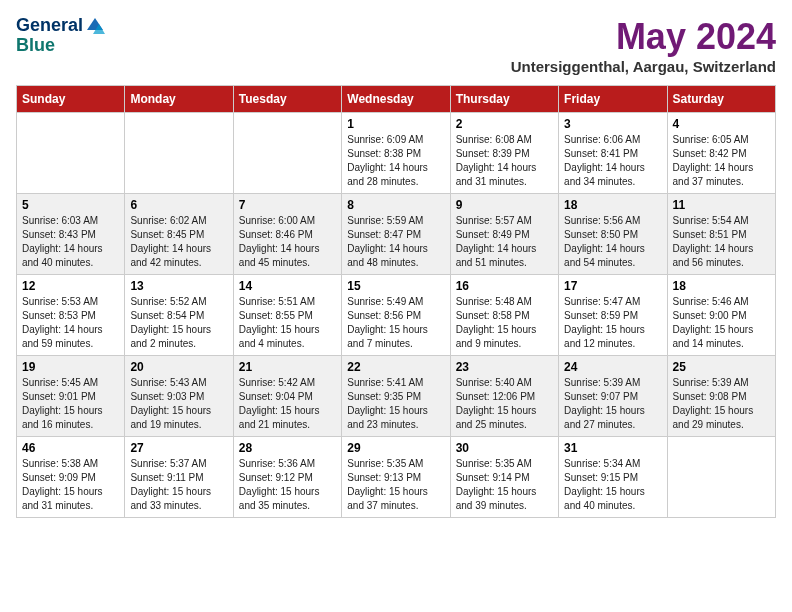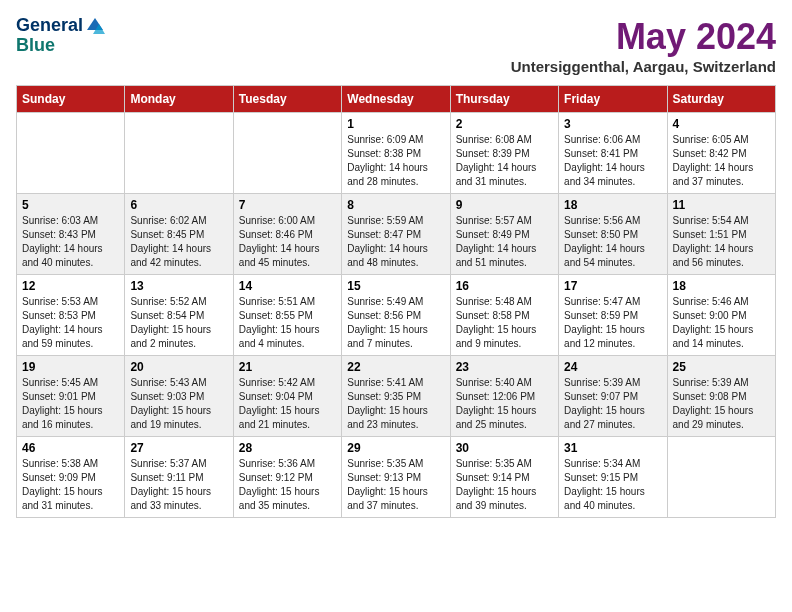--- a/index.html
+++ b/index.html
@@ -191,21 +191,21 @@
         <td>
           <div class="day-number">18</div>
           <div class="day-info">Sunrise: 5:56 AM
 Sunset: 8:50 PM
 Daylight: 14 hours
 and 54 minutes.</div>
         </td>
         <td>
           <div class="day-number">11</div>
           <div class="day-info">Sunrise: 5:54 AM
-Sunset: 1:51 PM
+Sunset: 8:51 PM
 Daylight: 14 hours
 and 56 minutes.</div>
         </td>
       </tr>
       <tr>
         <td>
           <div class="day-number">12</div>
           <div class="day-info">Sunrise: 5:53 AM
 Sunset: 8:53 PM
 Daylight: 14 hours

